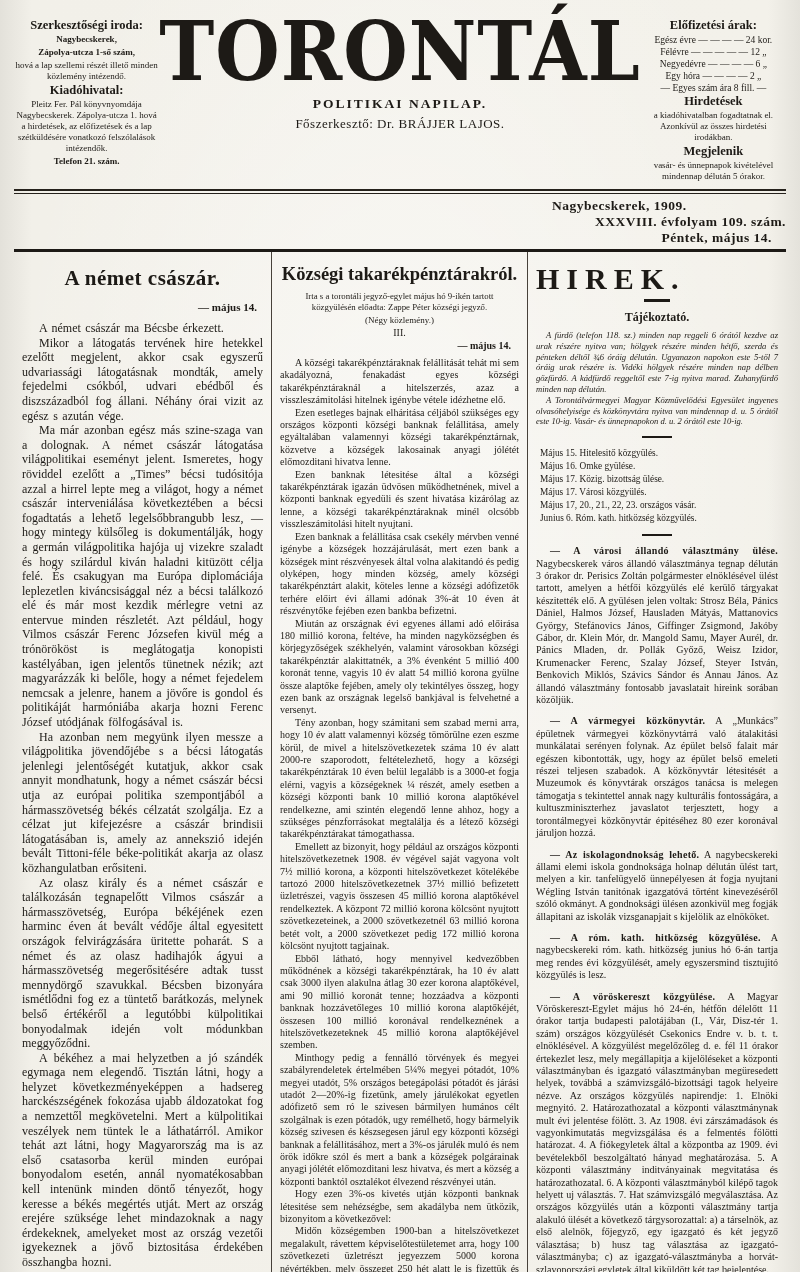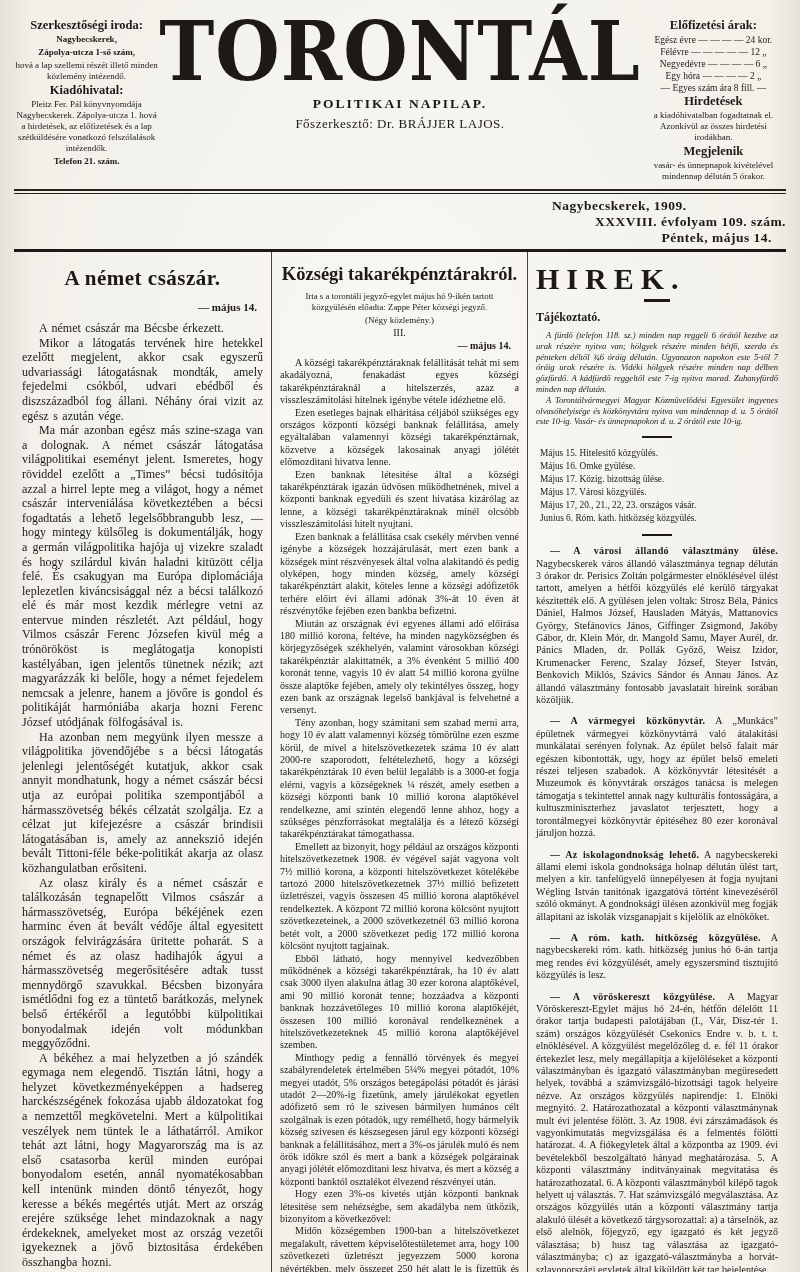--- a/index.html
+++ b/index.html
@@ -57,21 +57,21 @@
   
   .c2-headline{font-size:18.5px;font-weight:bold;text-align:center;margin:2px 0 6px 0;}
   .c2-byline{font-size:8.8px;line-height:10.5px;text-align:center;margin:0 4px;}
   .c2-series{font-size:9px;text-align:center;margin-top:3px;}
   .c2-part{font-size:10px;text-align:center;margin-top:2px;}
   .c2-date{text-align:right;font-weight:bold;font-size:10px;margin:2px 8px 6px 0;}
   .col2 p{margin:0;text-align:justify;text-indent:15px;font-size:10px;line-height:12.4px;}
   
   .c3-headline{font-size:30px;font-weight:bold;letter-spacing:7px;margin:0;}
   .c3-dash{width:26px;height:3px;background:#1d1a16;margin:3px auto 8px auto;}
-  .c3-info-title{font-size:12px;font-weight:bold;text-align:left;margin:0 0 5px 0;}
+  .c3-info-title{font-size:12px;font-weight:bold;text-align:center;margin:0 0 5px 0;}
   .c3-info p{margin:0;font-style:italic;font-size:8.6px;line-height:10.8px;text-align:justify;text-indent:10px;}
   .sep-dash{width:30px;height:2px;background:#1d1a16;margin:9px auto;}
   .c3-cal div{font-size:9.3px;line-height:13px;padding-left:4px;}
   .news{margin:0 0 9px 0;text-align:justify;font-size:10px;line-height:12.4px;text-indent:14px;}
   .news b{letter-spacing:.3px;}
 </style>
 </head>
 <body>
 
 <div class="page">

